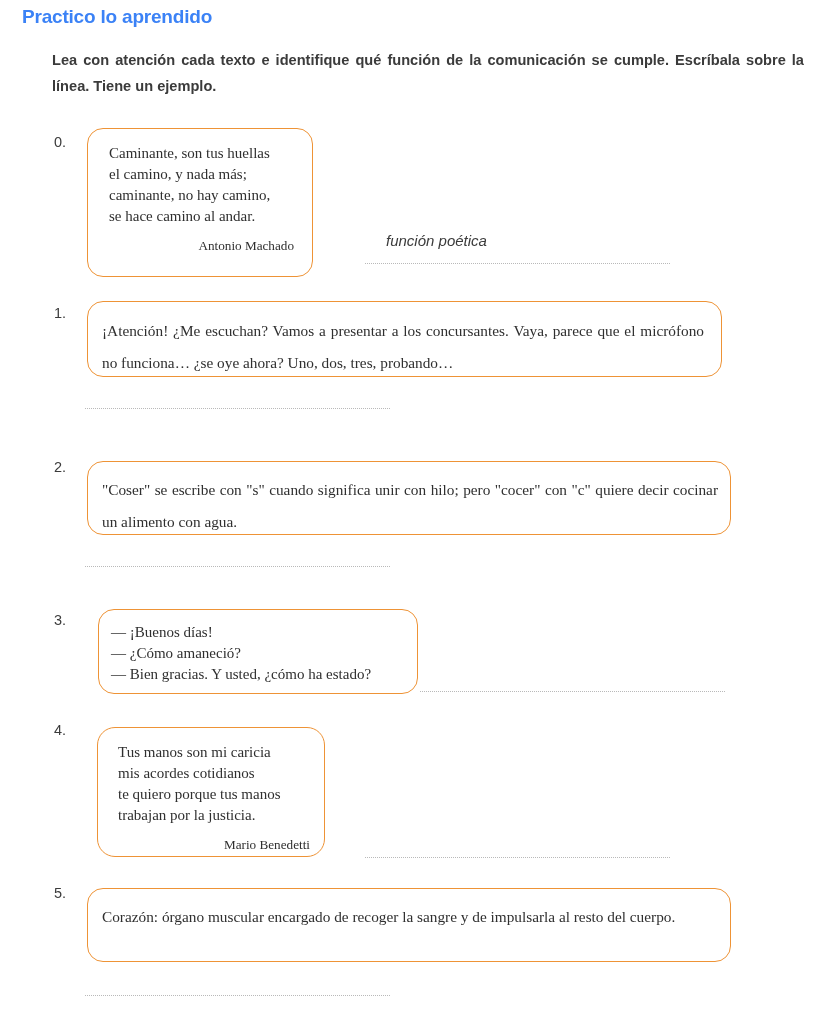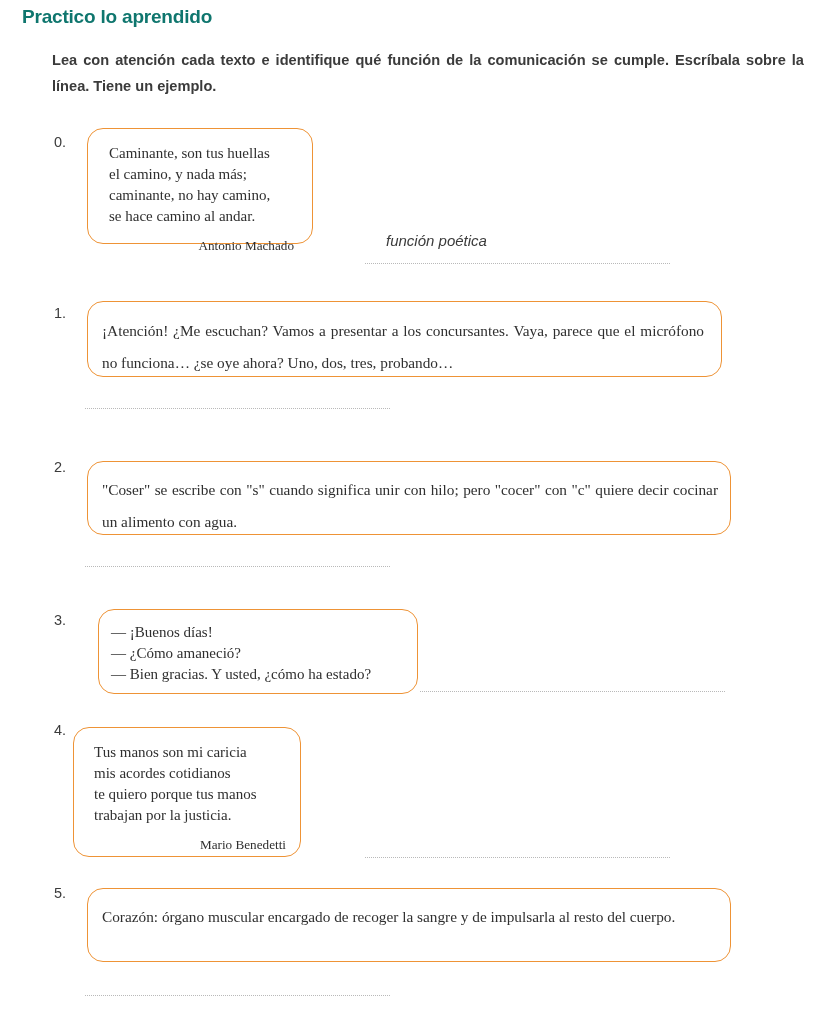--- a/index.html
+++ b/index.html
@@ -20,21 +20,21 @@
     height: 1024px;
   }
 
   
   .heading {
     position: absolute;
     left: 22px;
     top: 6px;
     font-size: 19px;
     font-weight: bold;
-    color: #0f766e;
+    color: #3b82f6;
     letter-spacing: -0.2px;
     white-space: nowrap;
   }
 
   
   .instructions {
     position: absolute;
     left: 52px;
     top: 47px;
     width: 752px;
@@ -99,21 +99,21 @@
 <body>
 
 <div class="page">
 
   <div class="heading">Practico lo aprendido</div>
 
   <div class="instructions">Lea con atención cada texto e identifique qué función de la comunicación se cumple. Escríbala sobre la línea. Tiene un ejemplo.</div>
 
   <div class="item-num" style="left:54px; top:134px;">0.</div>
 
-  <div class="box" style="left:87px; top:128px; width:226px; height:116px;">
+  <div class="box" style="left:87px; top:128px; width:226px; height:149px;">
     <div class="box-text" style="padding:14px 18px 0 21px;">
       <div>Caminante, son tus huellas</div>
       <div>el camino, y nada más;</div>
       <div>caminante, no hay camino,</div>
       <div>se hace camino al andar.</div>
       <div class="author">Antonio Machado</div>
     </div>
   </div>
 
   <div class="answer-text" style="left:386px; top:232px;">función poética</div>
@@ -142,21 +142,21 @@
       <div>— ¡Buenos días!</div>
       <div>— ¿Cómo amaneció?</div>
       <div>— Bien gracias. Y usted, ¿cómo ha estado?</div>
     </div>
   </div>
 
   <div class="answer-line" style="left:420px; top:691px; width:305px;"></div>
 
   <div class="item-num" style="left:54px; top:722px;">4.</div>
 
-  <div class="box" style="left:73px; top:727px; width:228px; height:130px;">
+  <div class="box" style="left:97px; top:727px; width:228px; height:130px;border-radius:18px;">
     <div class="box-text" style="padding:14px 14px 0 20px;">
       <div>Tus manos son mi caricia</div>
       <div>mis acordes cotidianos</div>
       <div>te quiero porque tus manos</div>
       <div>trabajan por la justicia.</div>
       <div class="author">Mario Benedetti</div>
     </div>
   </div>
 
   <div class="answer-line" style="left:365px; top:857px; width:305px;"></div>

